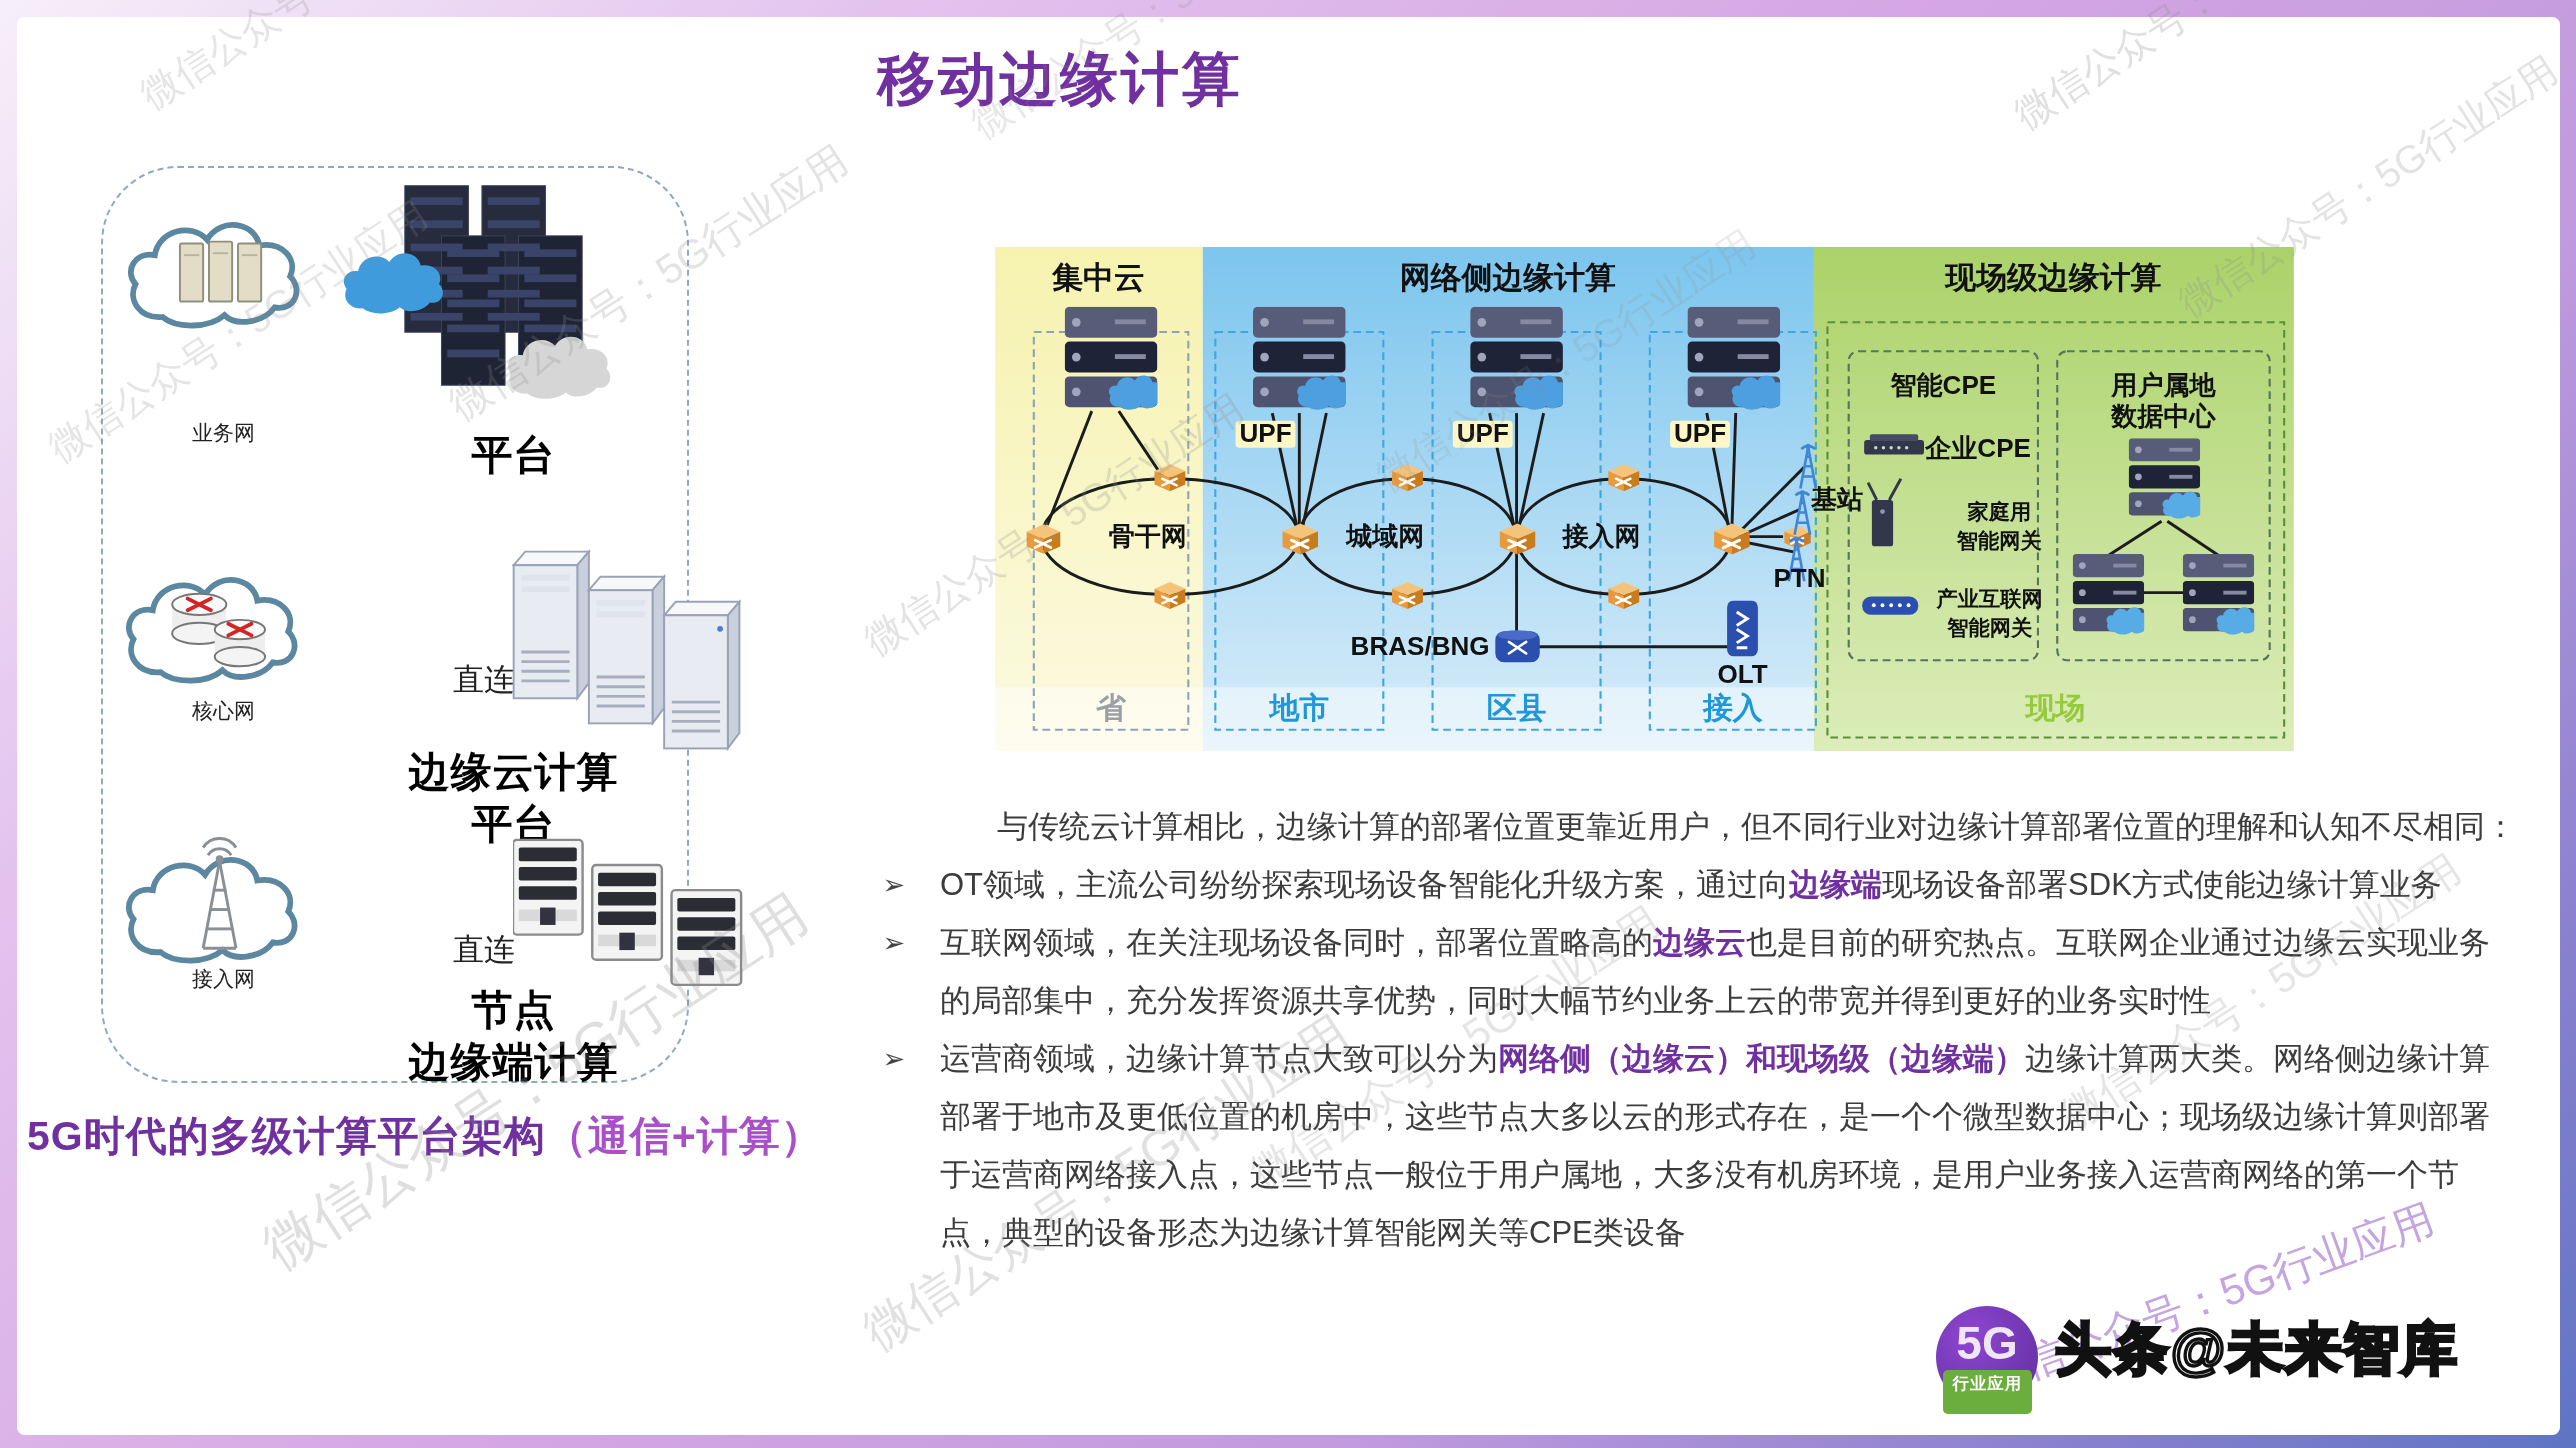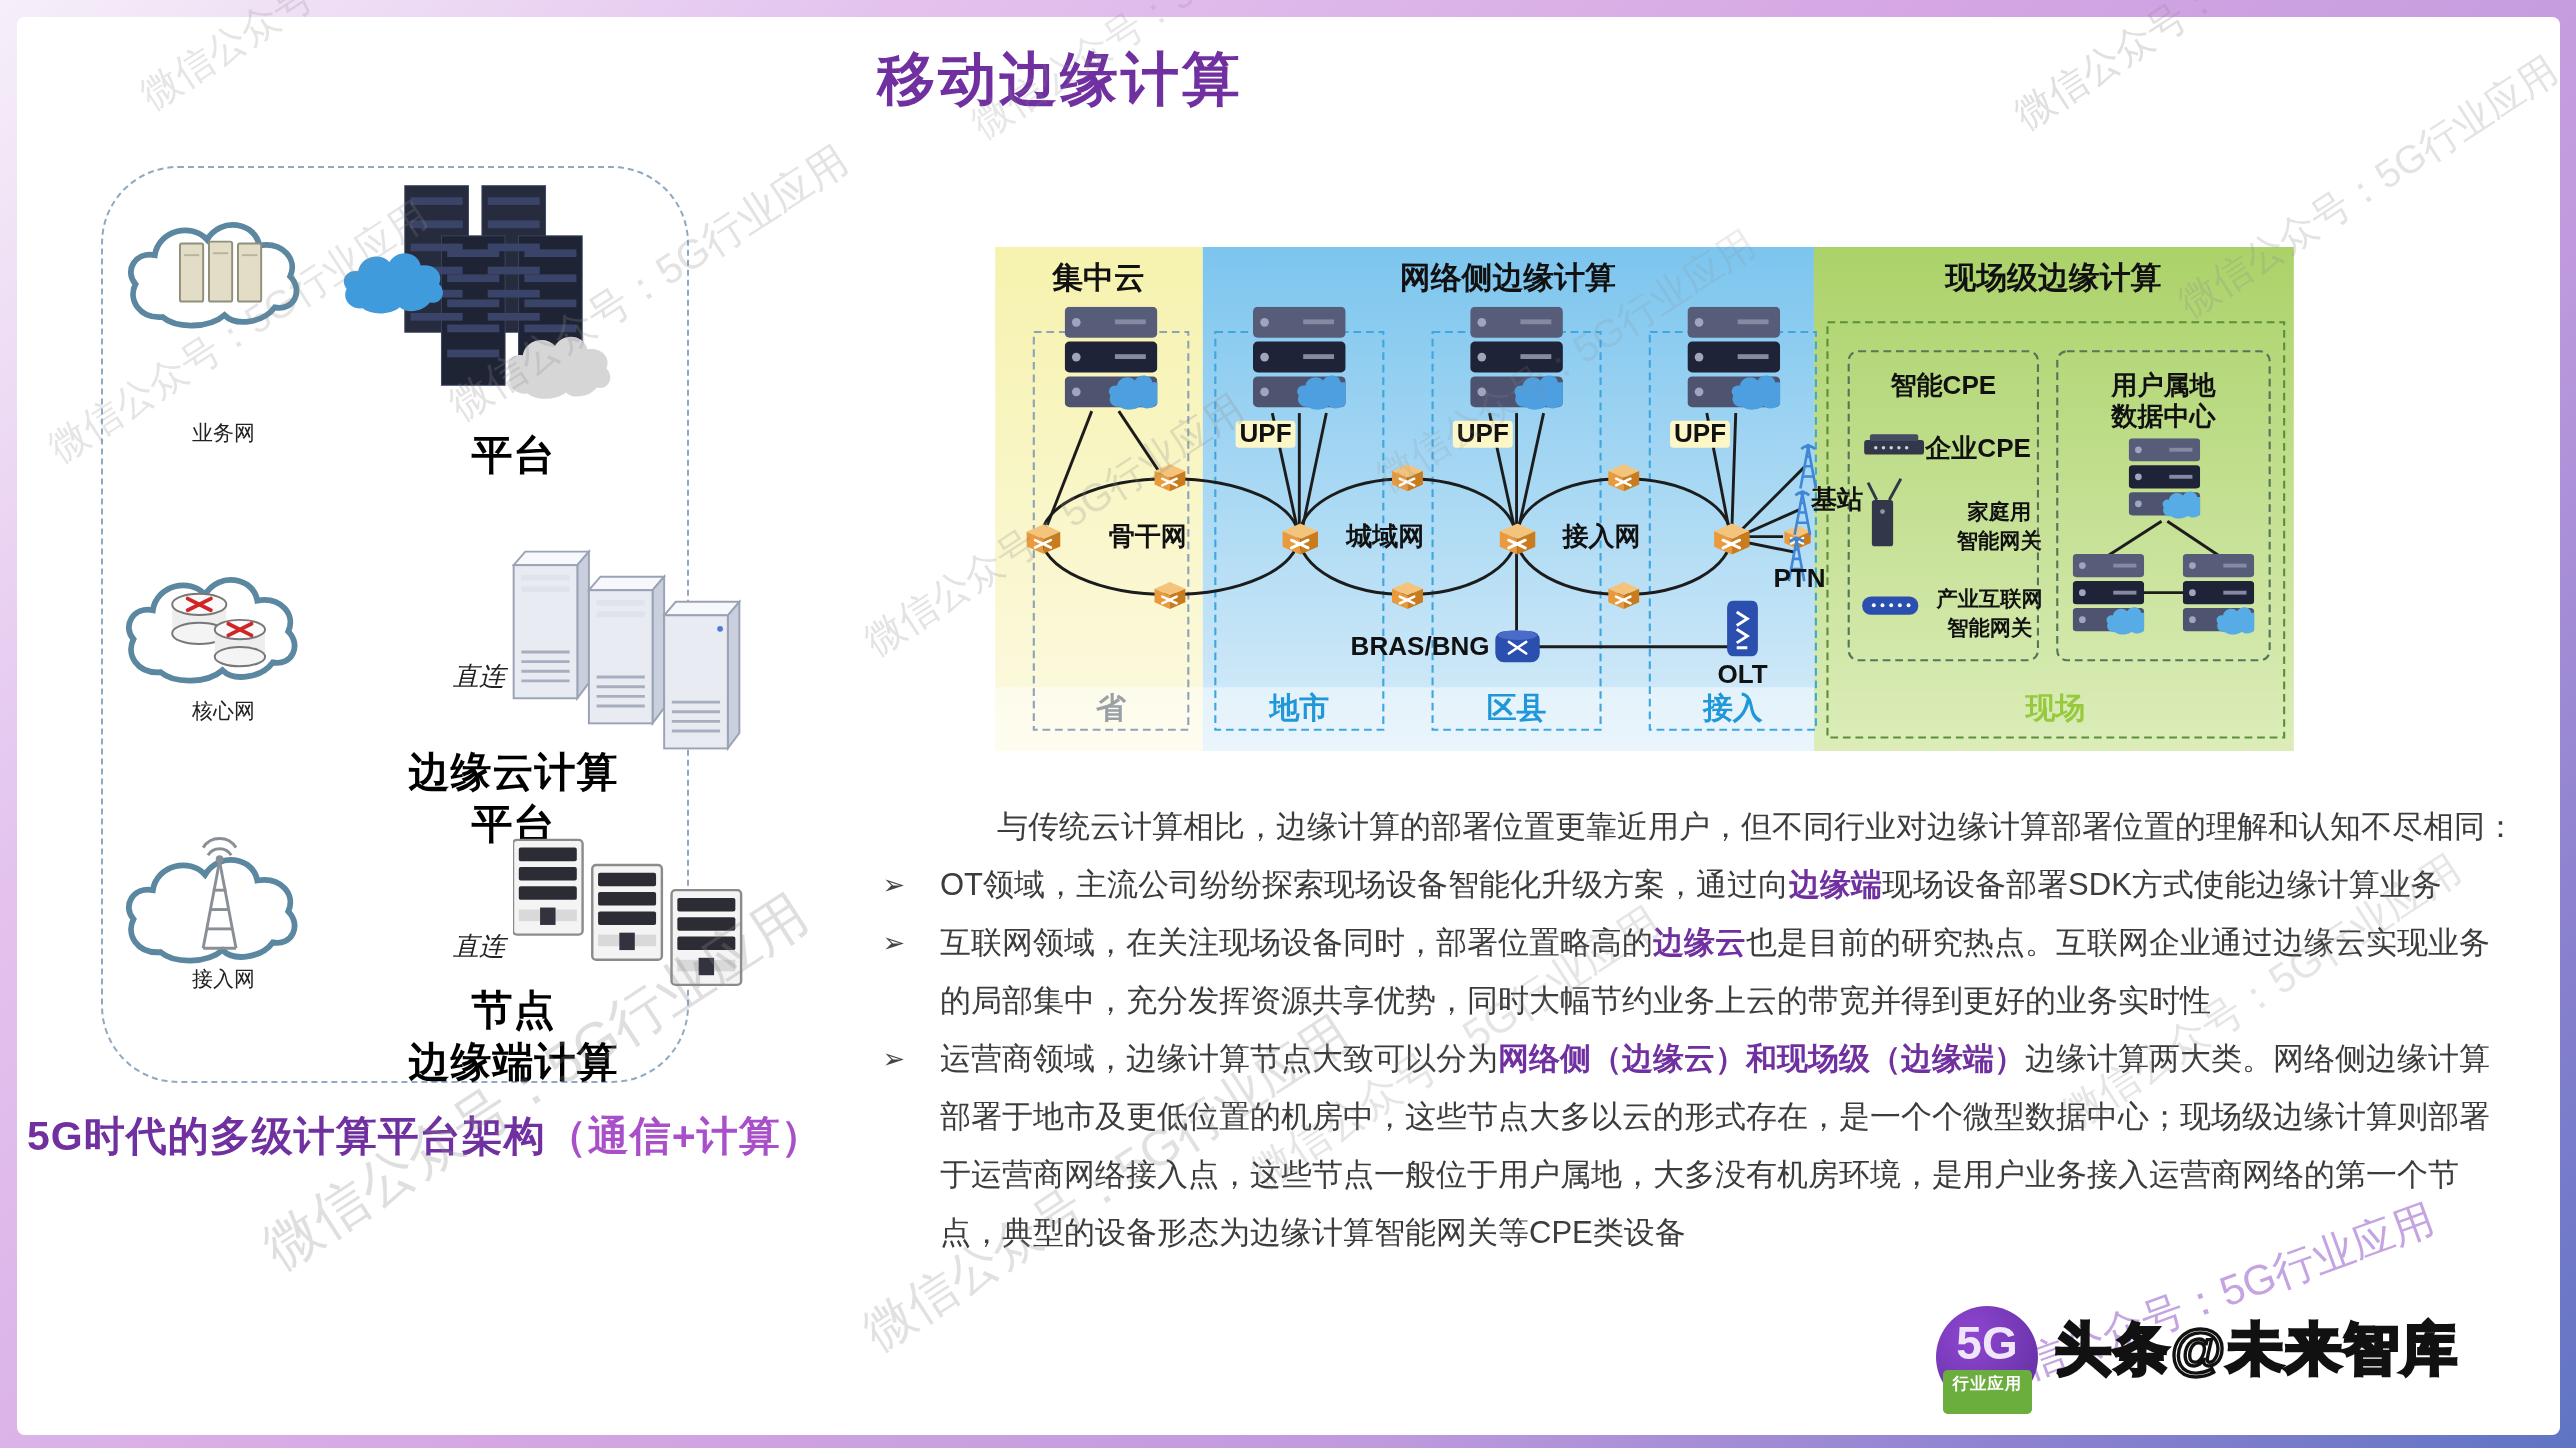--- a/index.html
+++ b/index.html
@@ -10,21 +10,21 @@
   .abs{position:absolute;}
   
   .title{left:0;top:41px;width:2120px;text-align:center;font-size:58px;font-weight:800;
          color:#7030a0;letter-spacing:2.9px;}
   
   #wm-layer{position:absolute;left:0;top:0;width:2576px;height:1449px;pointer-events:none;z-index:6;}
   .wm{position:absolute;color:#8c8c8c;white-space:nowrap;transform-origin:left center;font-weight:400;}
   
   .panel{left:101px;top:166px;width:584px;height:913px;border:2.9px dashed #8fa9c4;border-radius:77px;}
   .netlabel{font-size:21px;color:#222;text-align:center;}
-  .directlabel{font-size:26px;color:#222;font-style:italic;}
+  .directlabel{font-size:31px;color:#222;}
   .platlabel{font-size:41px;line-height:52px;font-weight:800;color:#000;text-align:center;letter-spacing:1px;}
   .caption{left:27px;top:1109px;width:966px;font-size:41px;font-weight:600;letter-spacing:1px;}
   .caption .main{color:#7030a0;}
   .caption .paren{color:#a94fc9;}
   
   .bodytext{left:869px;top:798px;width:1647px;font-size:31px;line-height:58px;color:#3c3c3c;}
   .para{position:relative;text-align:right;}
   .bullet{position:relative;padding-left:71px;}
   .bullet .mk{position:absolute;left:13.5px;top:0;font-size:27px;color:#444;}
   .seg-b{color:#7030a0;font-weight:800;}

